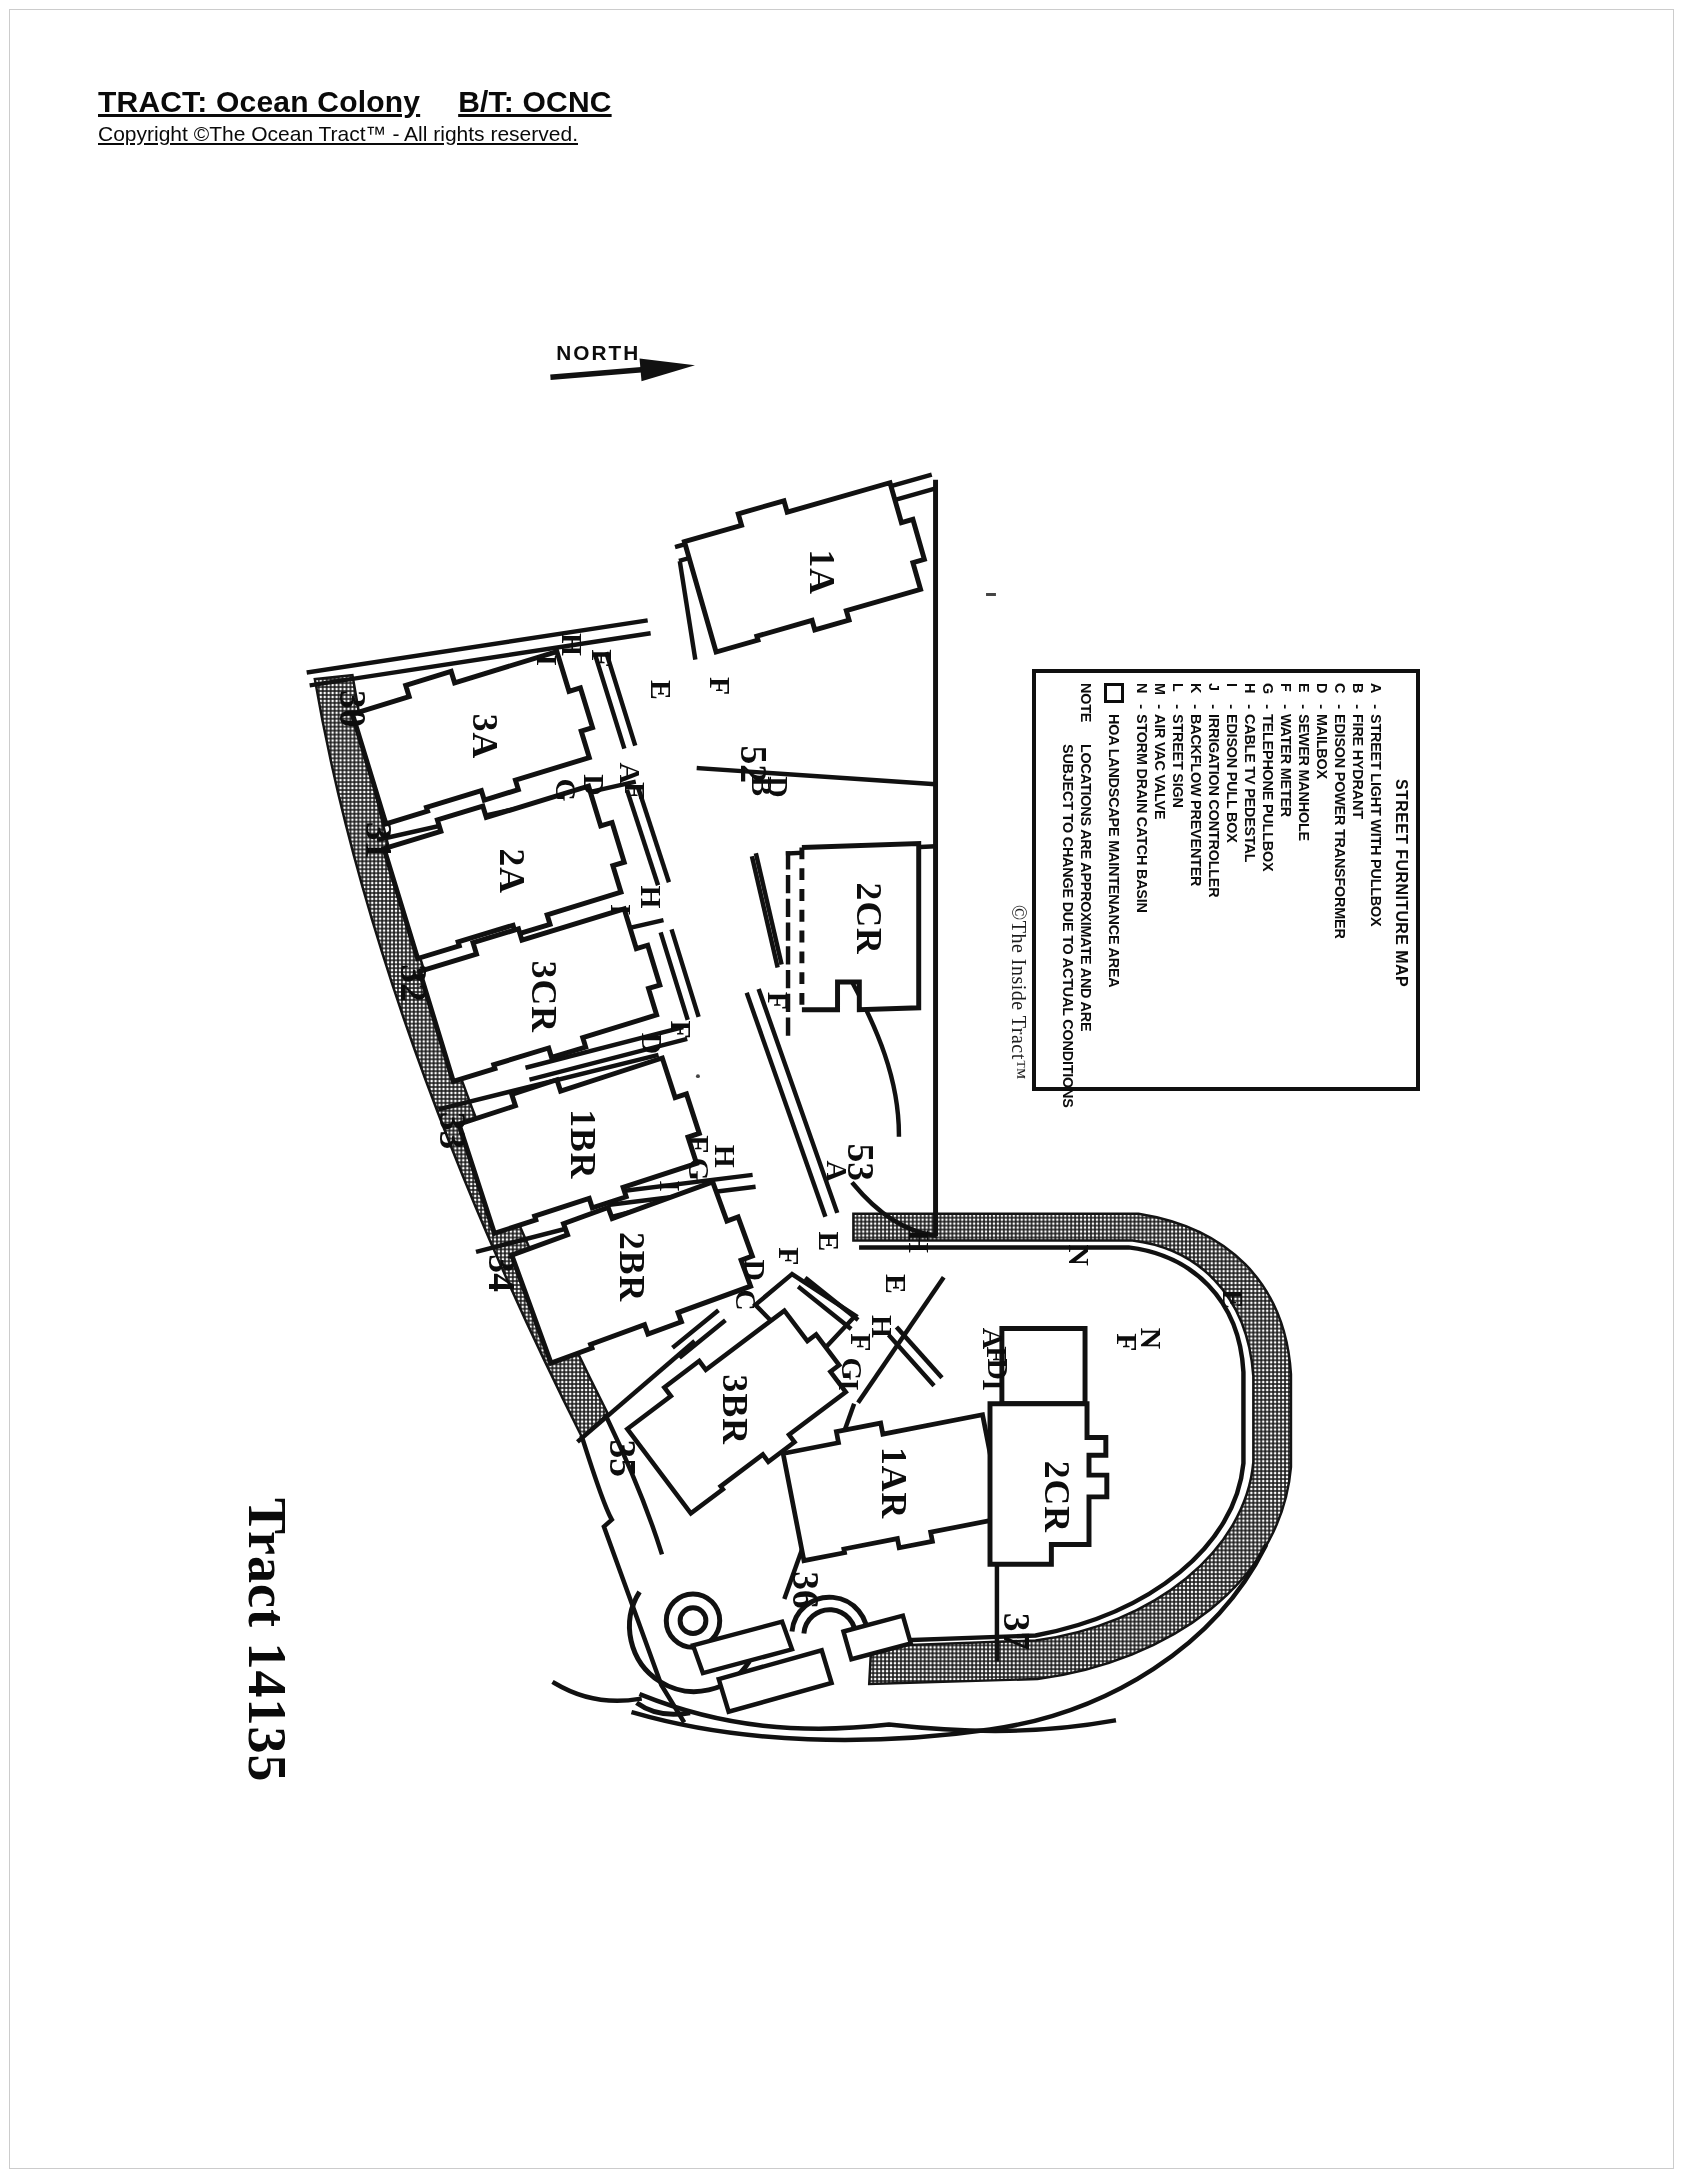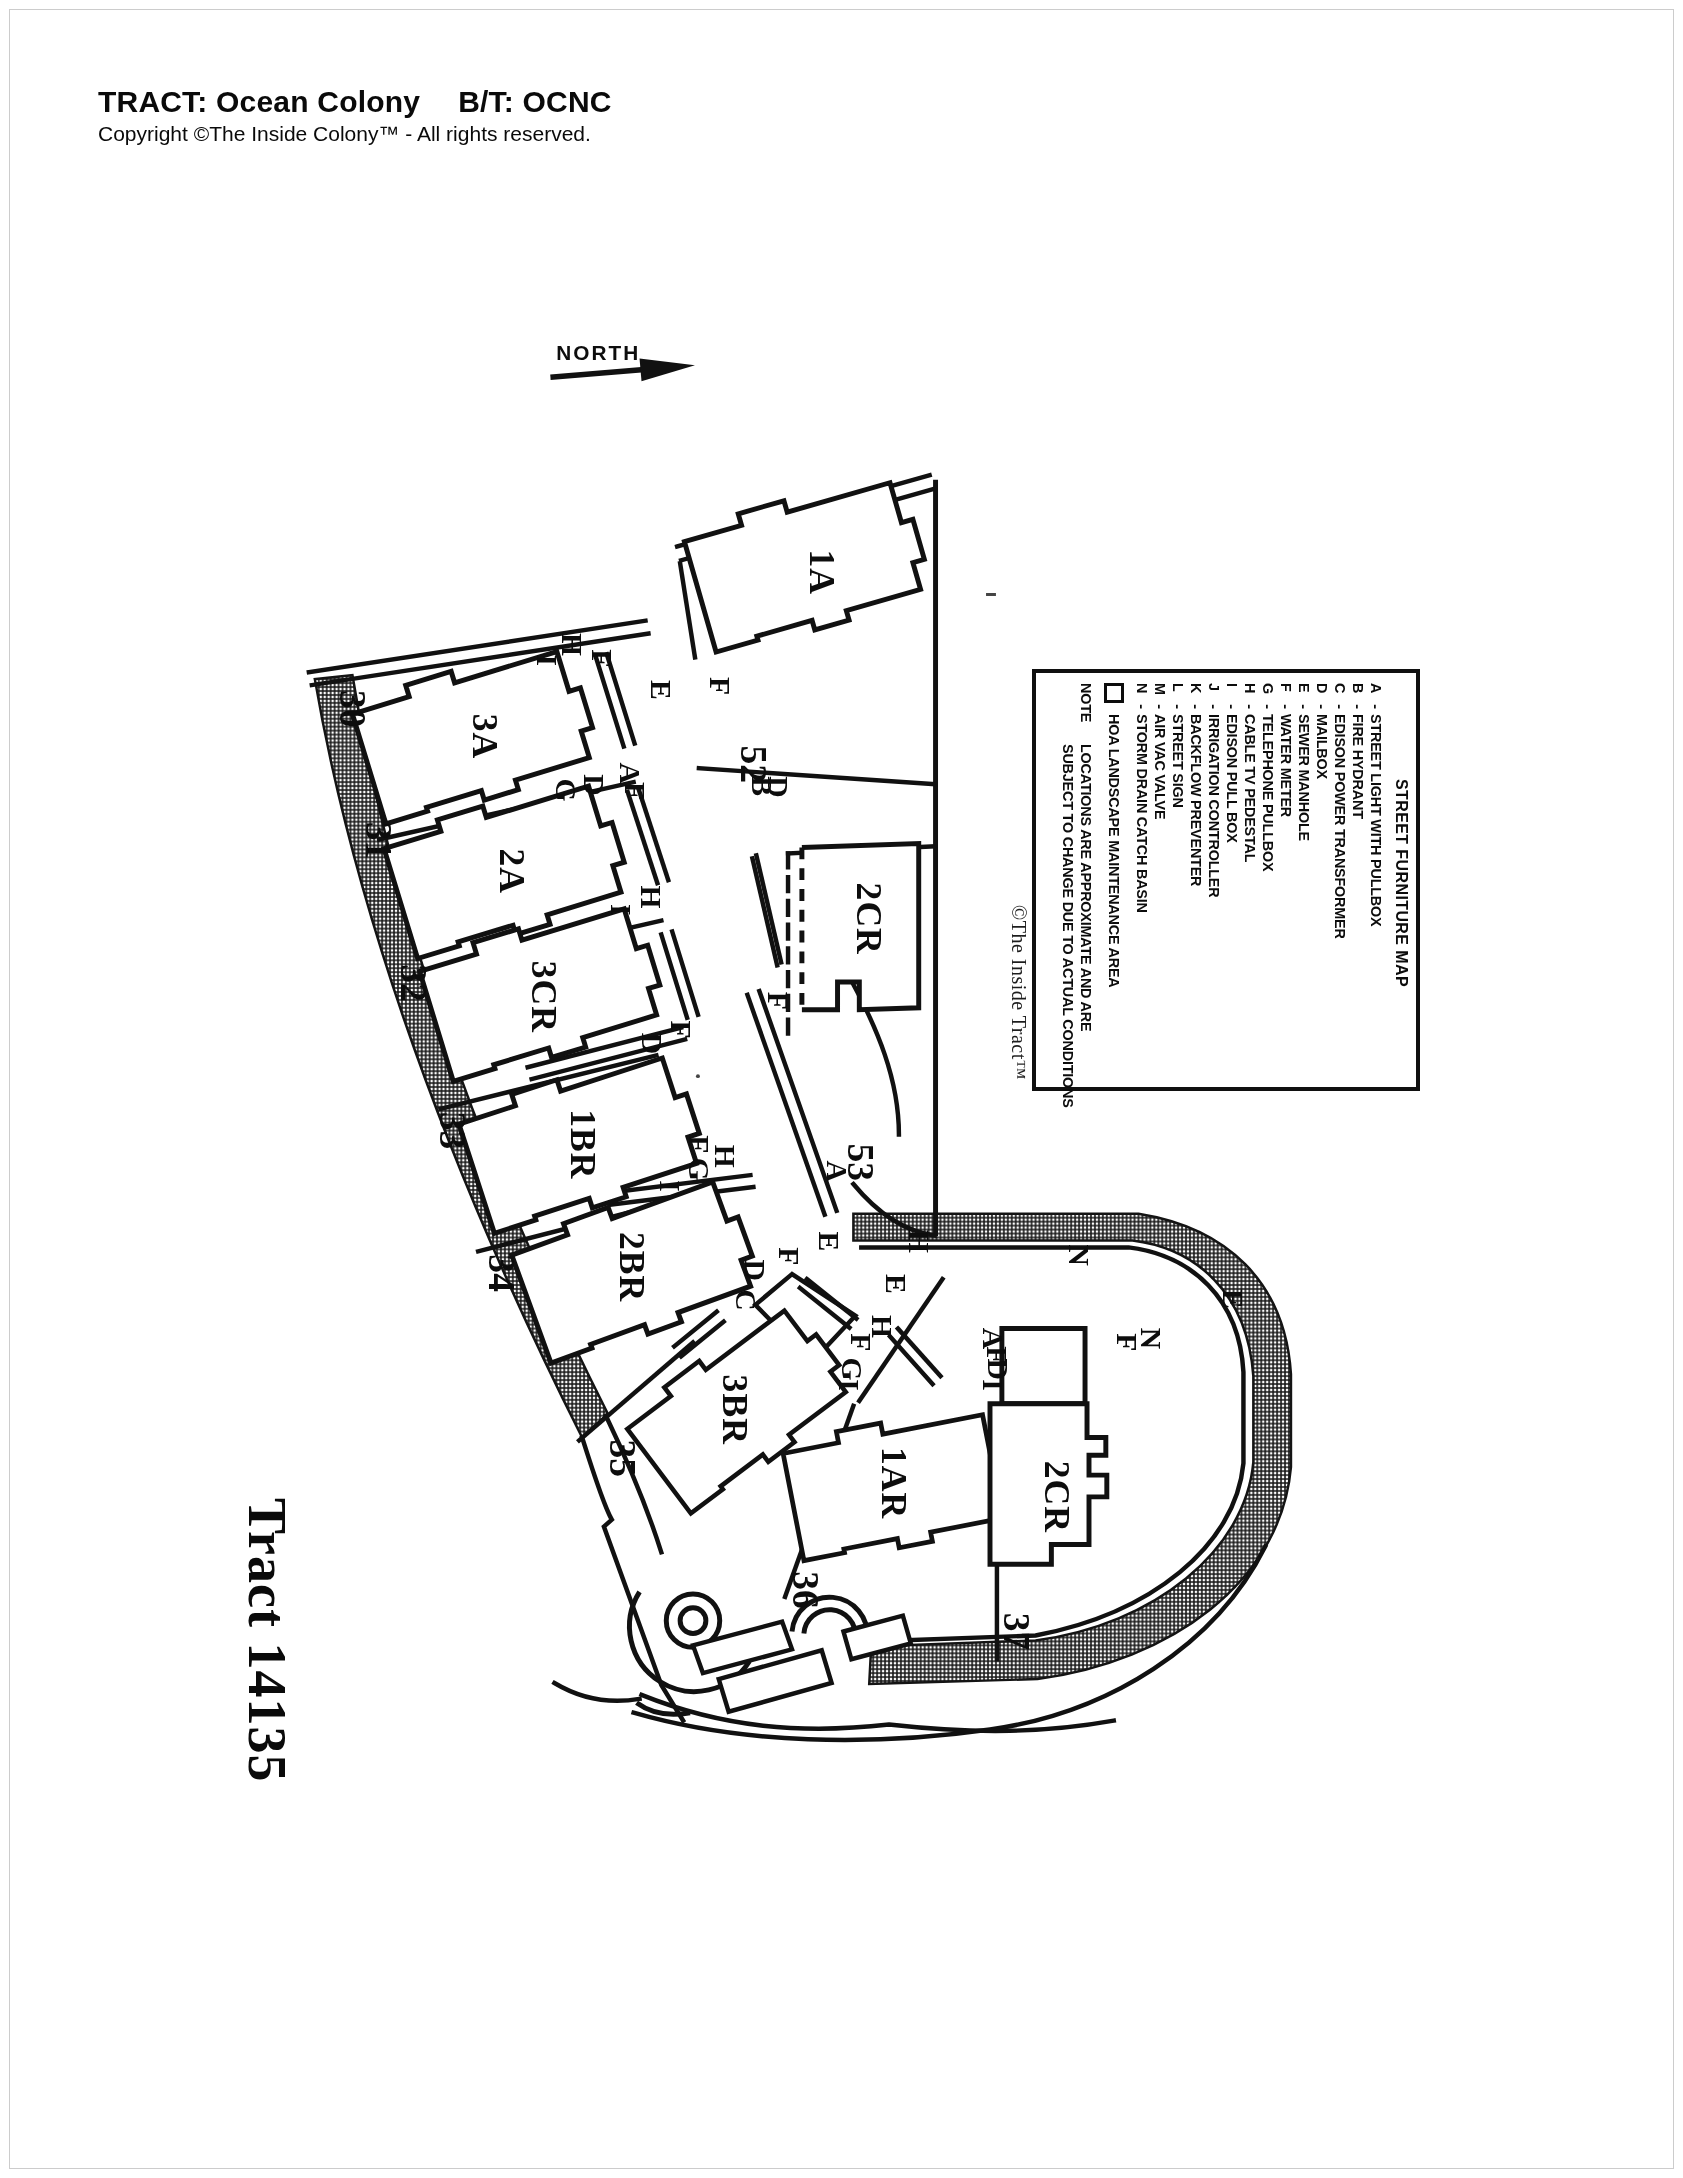--- a/index.html
+++ b/index.html
@@ -1,19 +1,19 @@
 <!DOCTYPE html>
 <html><head>
 <meta charset="utf-8">
 <style>
   html,body{margin:0;padding:0;background:#ffffff;}
   .page{position:relative;width:1683px;height:2178px;background:#fff;overflow:hidden;
         font-family:"Liberation Sans",sans-serif;color:#0a0a0a;}
   .scan-frame{position:absolute;inset:9px;border:1px solid #cccccc;pointer-events:none;}
-  .hdr{position:absolute;left:98px;top:85px;}
+  .hdr{position:absolute;left:98px;top:85px;text-decoration:underline;}
   .hdr-line1{font-size:30px;font-weight:bold;letter-spacing:0.2px;white-space:nowrap;}
   .hdr-line1 .bt{margin-left:38px;}
   .hdr-line2{font-size:21px;margin-top:3px;white-space:nowrap;}
   svg{position:absolute;left:0;top:0;}
   svg text{fill:#0d0d0d;}
   .mk{font-family:"Liberation Serif",serif;font-weight:bold;font-size:30px;
       text-anchor:middle;dominant-baseline:central;}
   .hl{font-family:"Liberation Serif",serif;font-weight:bold;font-size:36px;
       text-anchor:middle;dominant-baseline:central;letter-spacing:1px;}
   .ln{font-family:"Liberation Serif",serif;font-weight:bold;font-size:38px;
@@ -48,21 +48,21 @@
 </head>
 <body>
 
 <div class="page">
   <div class="scan-frame"></div>
 
   <div class="hdr">
     <div class="hdr-line1">
       <span>TRACT: Ocean Colony</span><span class="bt">B/T: OCNC</span>
     </div>
-    <div class="hdr-line2">Copyright ©The Inside Colony™ - All rights reserved.</div>
+    <div class="hdr-line2">Copyright ©The Ocean Tract™ - All rights reserved.</div>
   </div>
 
   <svg width="1683" height="2178" viewBox="0 0 1700 2200">
     <defs>
       <pattern id="xh" width="8" height="8" patternUnits="userSpaceOnUse">
         <rect width="8" height="8" fill="#ffffff"></rect>
         <path d="M0 2 H8 M0 6 H8" stroke="#161616" stroke-width="1.6"></path>
         <path d="M2 0 V8 M6 0 V8" stroke="#161616" stroke-width="1.6"></path>
       </pattern>
       <path id="hs" d="M -112 -58 L -52 -58 L -52 -70 L -4 -70 L -4 -58 L 104 -58 L 104 -16 L 116 -16 L 116 26 L 104 26 L 104 54 L 26 54 L 26 64 L -10 64 L -10 54 L -68 54 L -68 58 L -112 58 Z"></path>

